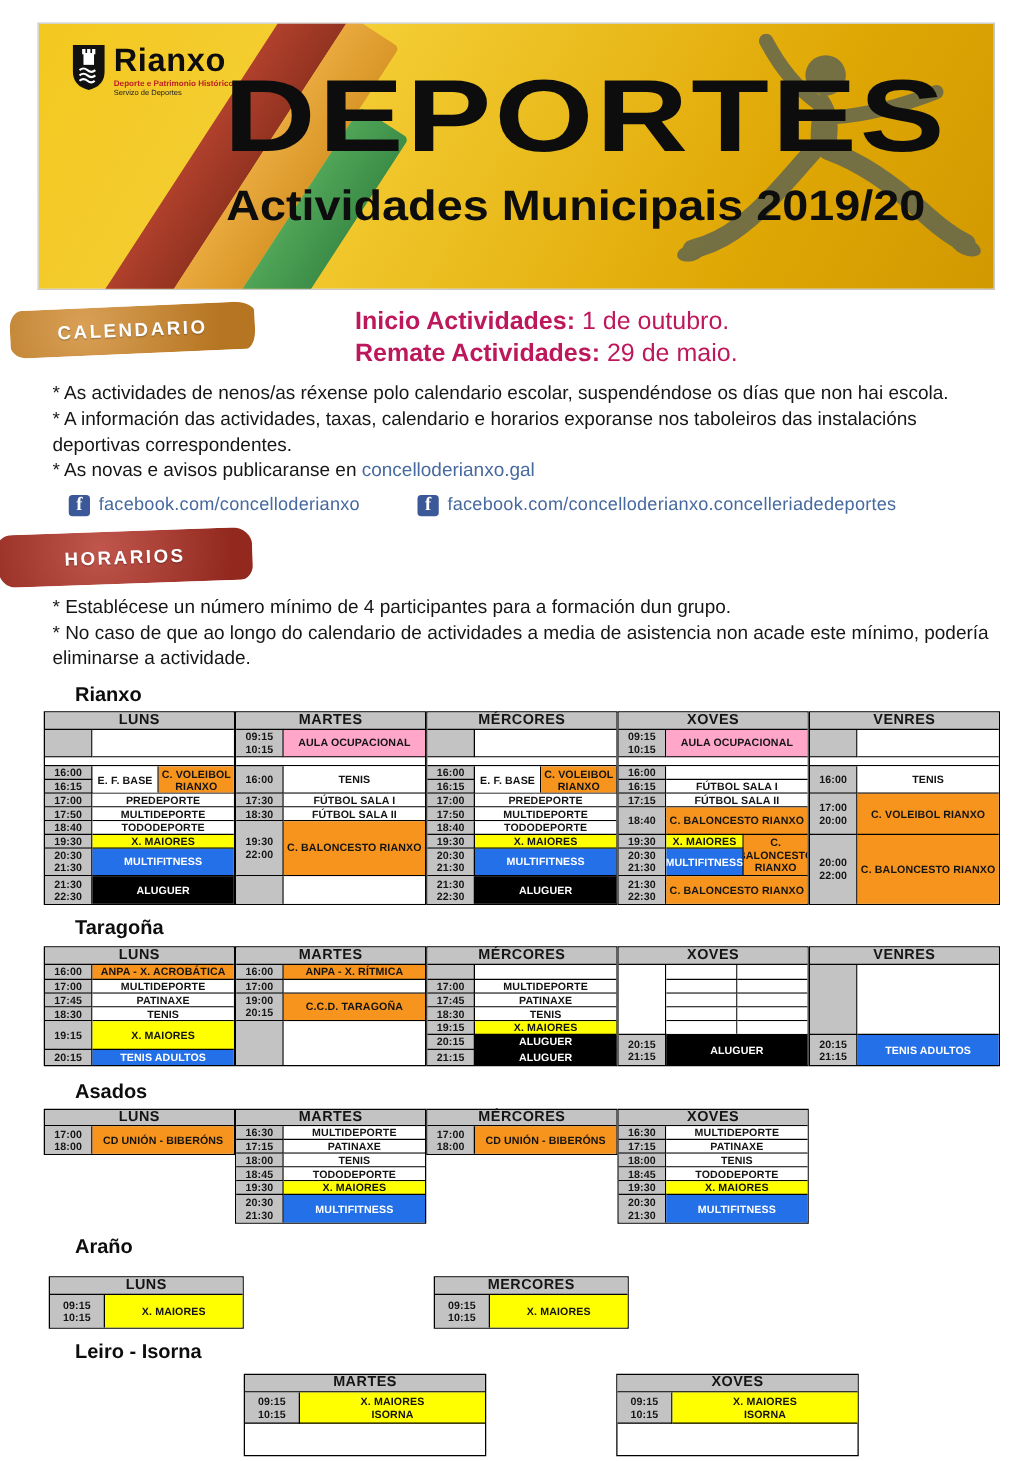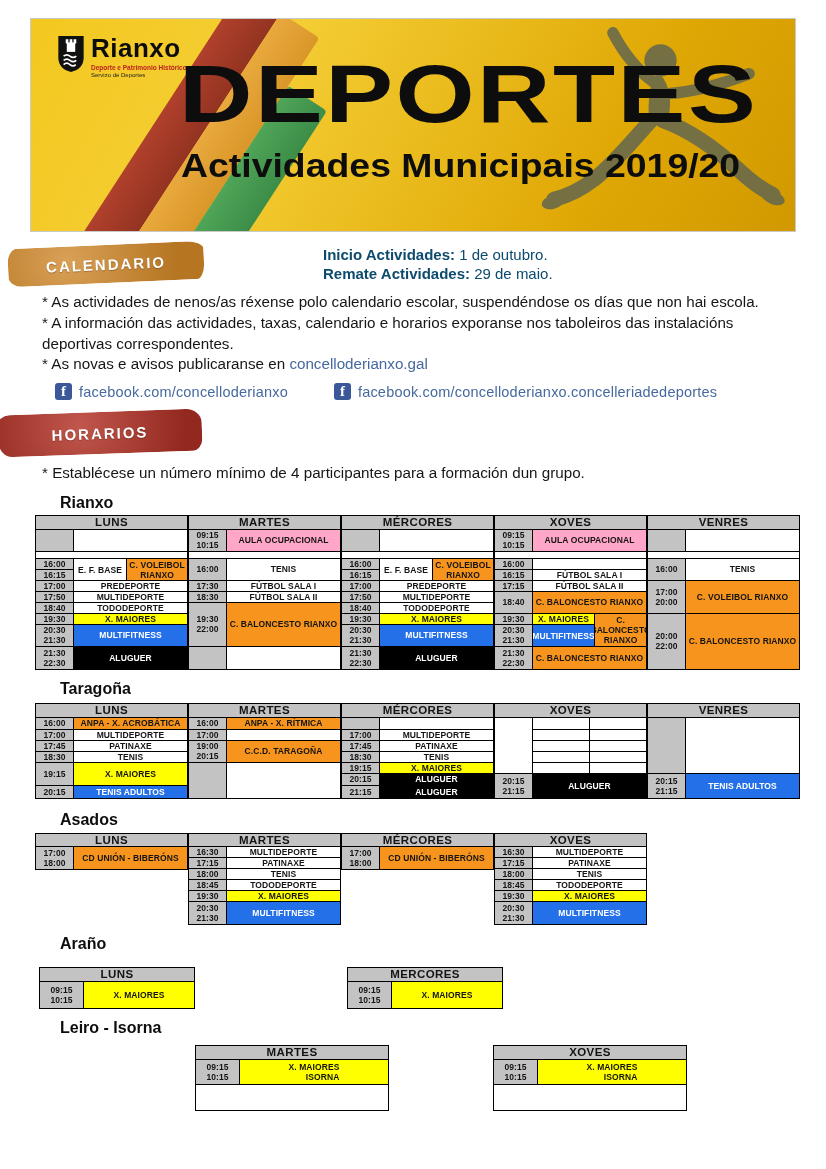--- a/index.html
+++ b/index.html
@@ -25,21 +25,21 @@
   
   .row-cal{display:flex;align-items:flex-start;margin-top:13px;}
   .badge{color:#fff;font-weight:bold;display:flex;align-items:center;justify-content:center;
          text-shadow:0 1px 1px rgba(0,0,0,.25);}
   .badge-cal{width:196px;height:38px;margin-left:8px;font-size:15px;letter-spacing:2px;
          background:radial-gradient(circle at 30% 35%,rgba(255,255,255,.22),rgba(0,0,0,.12) 80%),var(--badge-calendario);
          transform:rotate(-2.5deg);border-radius:10px 18px 8px 14px/14px 8px 16px 10px;}
   .badge-hor{width:204px;height:42px;margin:12px 0 0 -2px;font-size:15px;letter-spacing:2px;
          background:radial-gradient(circle at 40% 30%,rgba(255,255,255,.18),rgba(0,0,0,.18) 85%),var(--badge-horarios);
          transform:rotate(-2deg);border-radius:12px 16px 10px 14px/10px 14px 12px 16px;}
-  .dates{margin-left:119px;font-size:15px;line-height:1.28;color:#0c4a6e;}
+  .dates{margin-left:80px;font-size:20px;line-height:1.28;color:#be185d;}
   .b{font-weight:bold;}
   .notes{margin:9px 28px 0 42px;font-size:15.2px;line-height:1.36;color:#161616;}
   .notes p{margin:0;}
   .glink{color:var(--link-blue);text-decoration:none;cursor:pointer;}
   .fbrow{display:flex;align-items:center;margin:8px 0 0 55px;}
   .fbitem{display:flex;align-items:center;gap:7px;}
   .fbitem + .fbitem{margin-left:46px;}
   .fbic{width:17px;height:17px;background:var(--facebook-blue);color:#fff;border-radius:3px;
         display:flex;align-items:flex-end;justify-content:center;
         font-family:"Liberation Serif",serif;font-weight:bold;font-size:15px;line-height:1.05;}
@@ -50,21 +50,21 @@
   .days-row{display:flex;align-items:flex-start;}
   .day{display:grid;border:1px solid #000;background:#fff;flex:0 0 auto;}
   .dayhdr{background:var(--header-gray);display:flex;align-items:center;justify-content:center;
           font-weight:bold;font-size:11.5px;letter-spacing:.4px;border-bottom:1px solid #000;}
   .cell{display:flex;flex-direction:column;align-items:center;justify-content:center;text-align:center;
         font-weight:bold;font-size:8.5px;line-height:1.18;letter-spacing:.1px;overflow:hidden;}
   .splitwrap{overflow:hidden;}
   .bg-t{background:var(--header-gray);}
   .bg-w{background:#fff;}
   .bg-o{background:var(--orange);}
-  .bg-y{background:var(--yellow);text-align:right;}
+  .bg-y{background:var(--yellow);}
   .bg-b{background:var(--blue);color:#fff;}
   .bg-k{background:var(--black);color:#fff;}
   .bg-p{background:var(--pink);}
   .gapcell{background:#fff;}
 </style>
 </head>
 <body>
 
 <div class="page">
 
@@ -133,20 +133,21 @@
       <a class="fbtxt">facebook.com/concelloderianxo.concelleriadedeportes</a>
     </div>
   </div>
 
   <div class="badge badge-hor">
     <span>HORARIOS</span>
   </div>
 
   <div class="notes">
     <p>* Establécese un número mínimo de 4 participantes para a formación dun grupo.</p>
+    <p>* No caso de que ao longo do calendario de actividades a media de asistencia non acade este mínimo, podería eliminarse a actividade.</p>
   </div>
 
   <div id="sections">
       <div class="section-title">Rianxo</div>
       <div class="days-row" style="margin-top: 3px; margin-bottom: 8px;">
         <div class="day" style="width: 151px; grid-template-columns: 38px 113px; grid-template-rows: 14px 11px 11px 7px 11px 11px 11px 11px 11px 11px 22px 22px;">
           <div class="dayhdr" style="grid-area: 1 / 1 / auto / 3;">LUNS</div>
           <div class="cell bg-t" style="grid-area: 2 / 1 / span 2; border-bottom: 1px solid rgb(0, 0, 0); border-right: 1px solid rgb(0, 0, 0);"></div>
           <div class="cell bg-t" style="grid-area: 5 / 1 / span 1; border-bottom: 1px solid rgb(0, 0, 0); border-right: 1px solid rgb(0, 0, 0);">16:00</div>
           <div class="cell bg-t" style="grid-area: 6 / 1 / span 1; border-bottom: 1px solid rgb(0, 0, 0); border-right: 1px solid rgb(0, 0, 0);">16:15</div>

